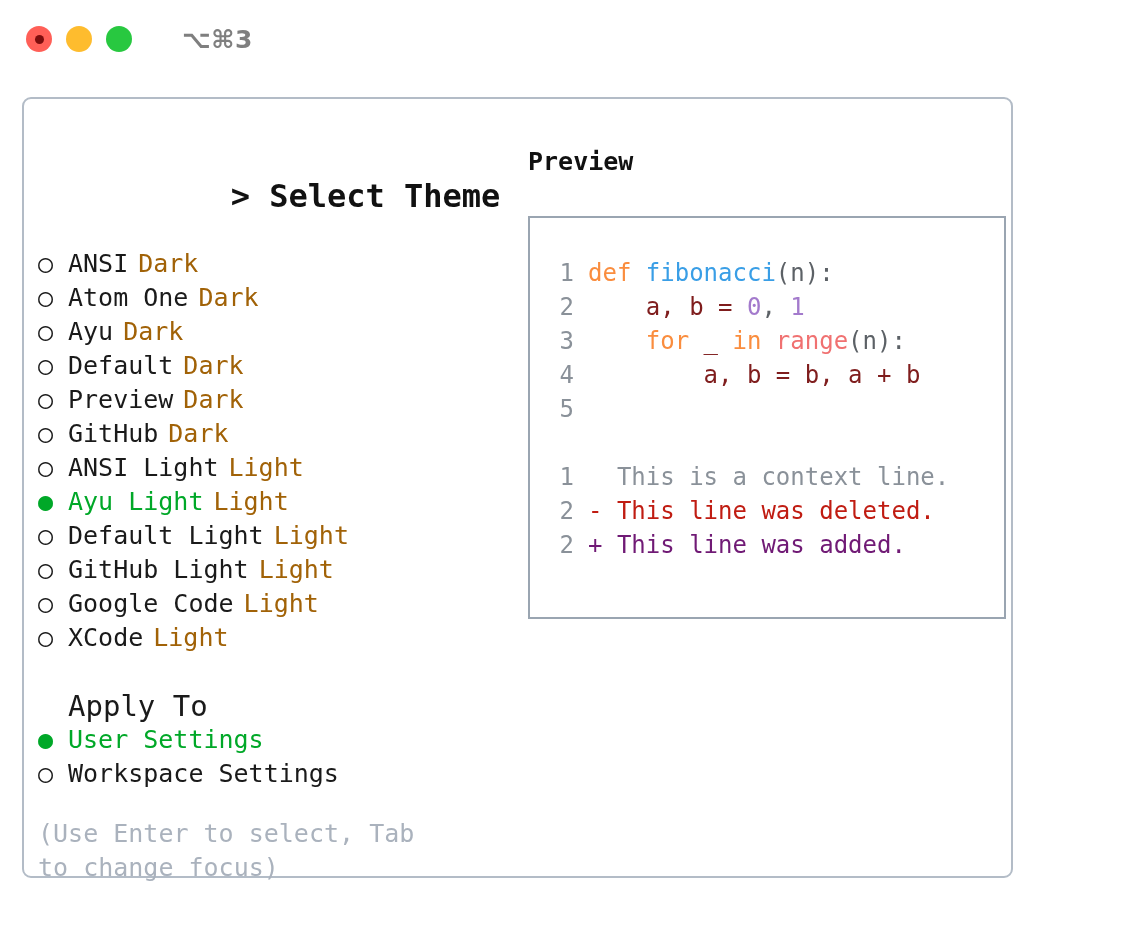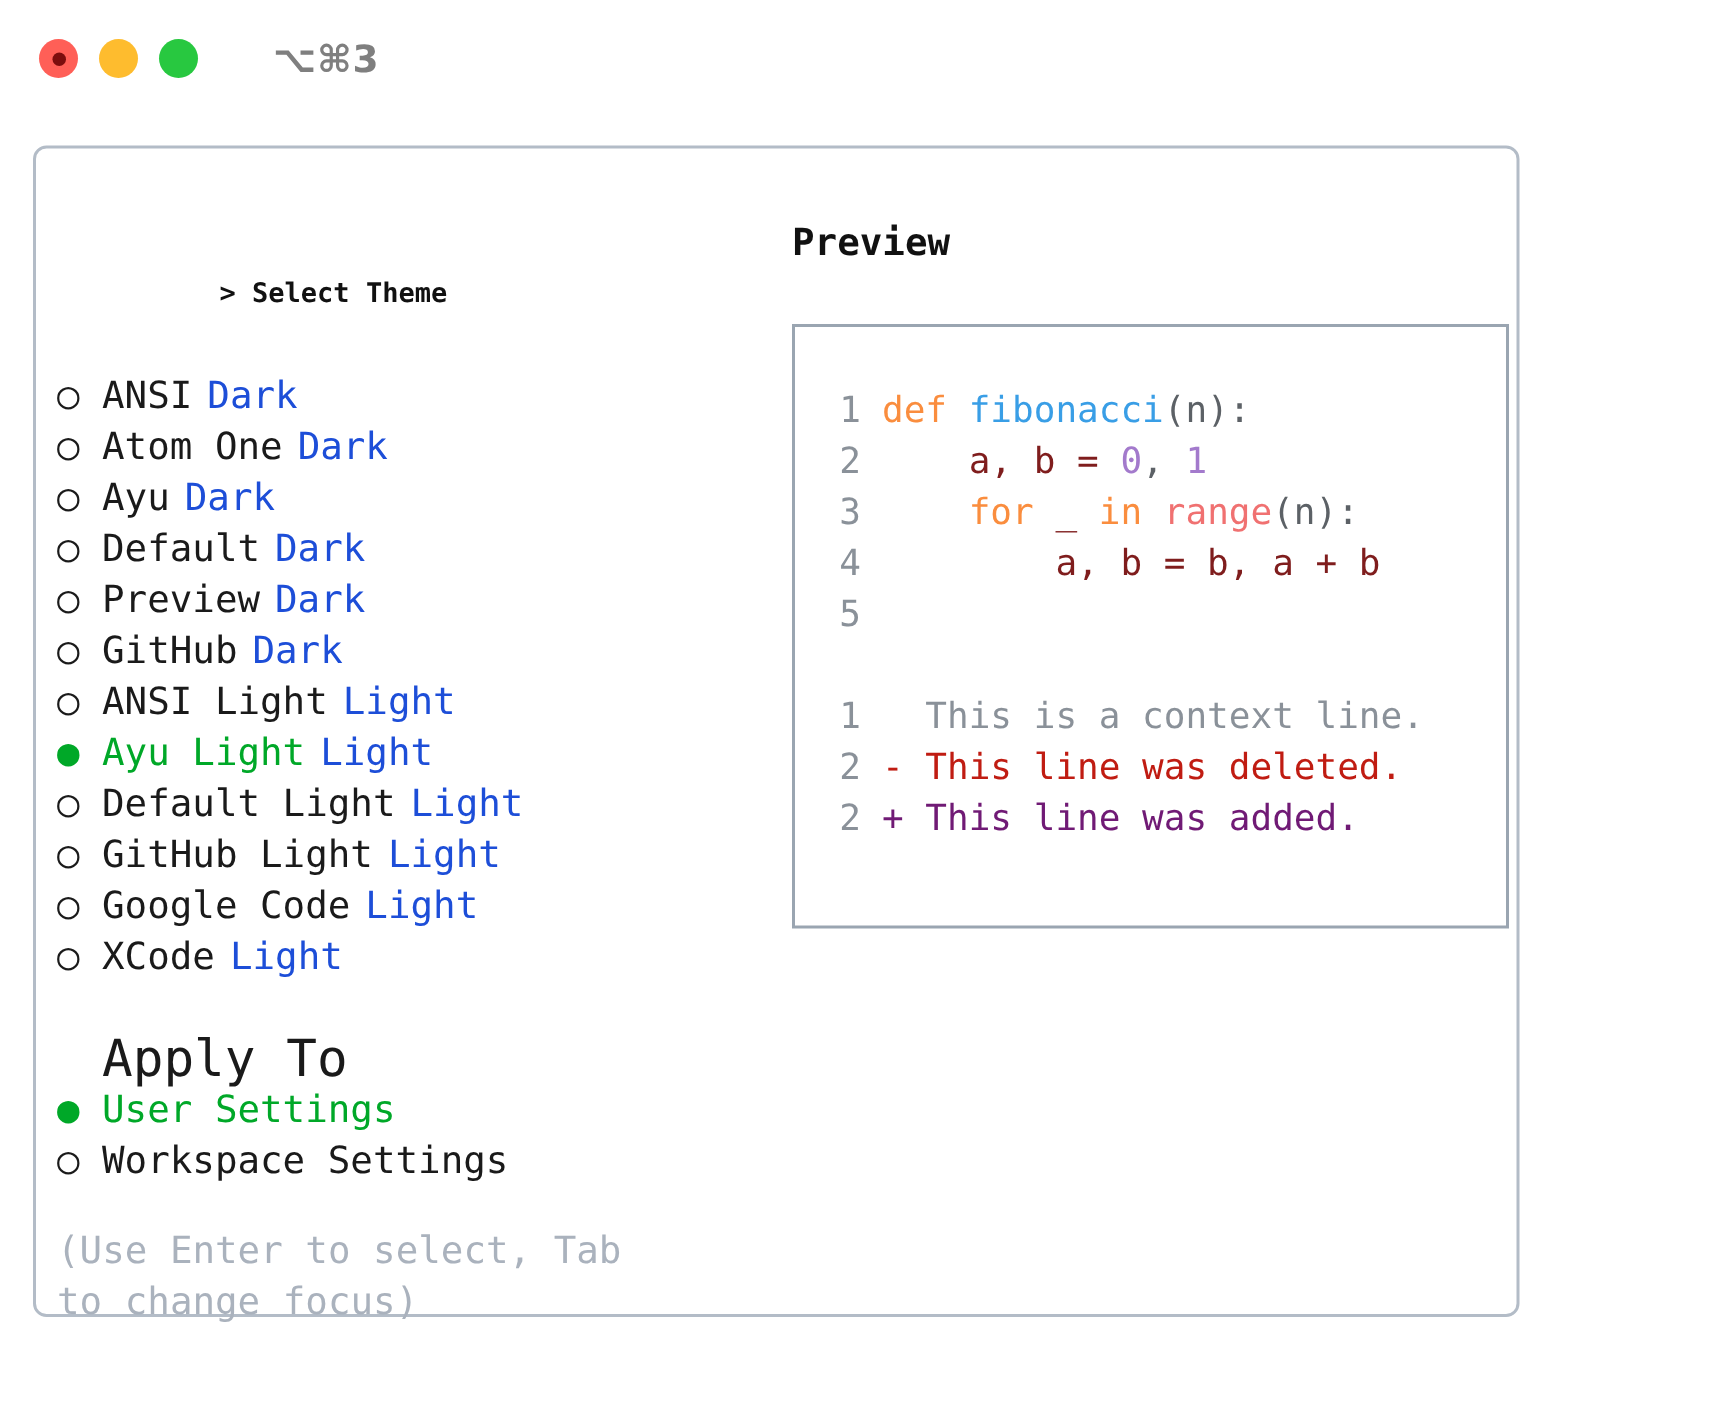--- a/index.html
+++ b/index.html
@@ -104,30 +104,30 @@
   }
   .col-right {
     position: absolute;
     left: 504px;
     top: 46px;
     width: 500px;
   }
 
   
   .section-title {
-    font-size: 18px;
+    font-size: 32px;
     font-weight: bold;
     color: #111111;
     line-height: 34px;
     white-space: pre;
   }
   .section-title .caret { color: #111111; }
 
   .subsection-title {
-    font-size: 34px;
+    font-size: 29px;
     color: #1a1a1a;
     line-height: 34px;
     padding-left: 30px;
     white-space: pre;
   }
 
   .opt-row {
     display: flex;
     align-items: baseline;
     height: 34px;
@@ -139,21 +139,21 @@
     display: inline-block;
     width: 30px;
     flex: 0 0 30px;
     font-size: 25px;
     line-height: 34px;
     color: #1a1a1a;
   }
   .marker.on { color: #00a828; }
   .opt-name { color: #1a1a1a; }
   .opt-row.selected .opt-name { color: #00a828; }
-  .opt-variant { color: #1d4ed8; padding-left: 10px; }
+  .opt-variant { color: #a16207; padding-left: 10px; }
 
   .spacer-row { height: 34px; }
 
   .hint {
     margin-top: 26px;
     font-size: 25px;
     line-height: 34px;
     color: #aab2bd;
     width: 420px;
   }

